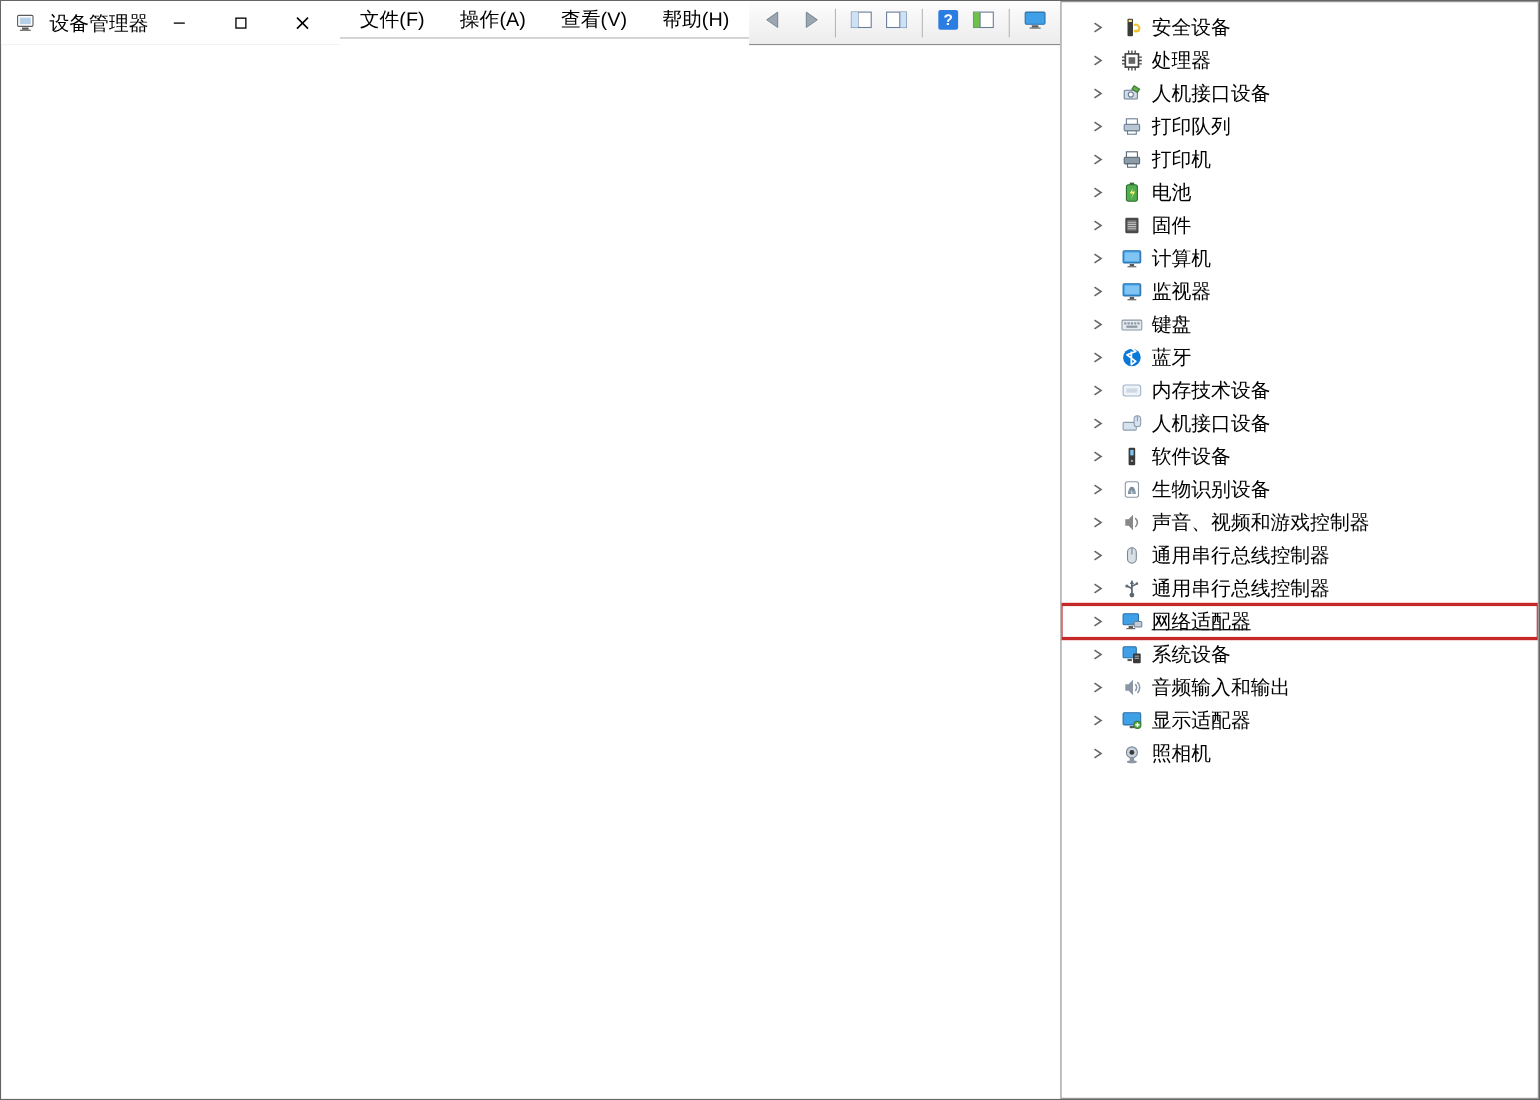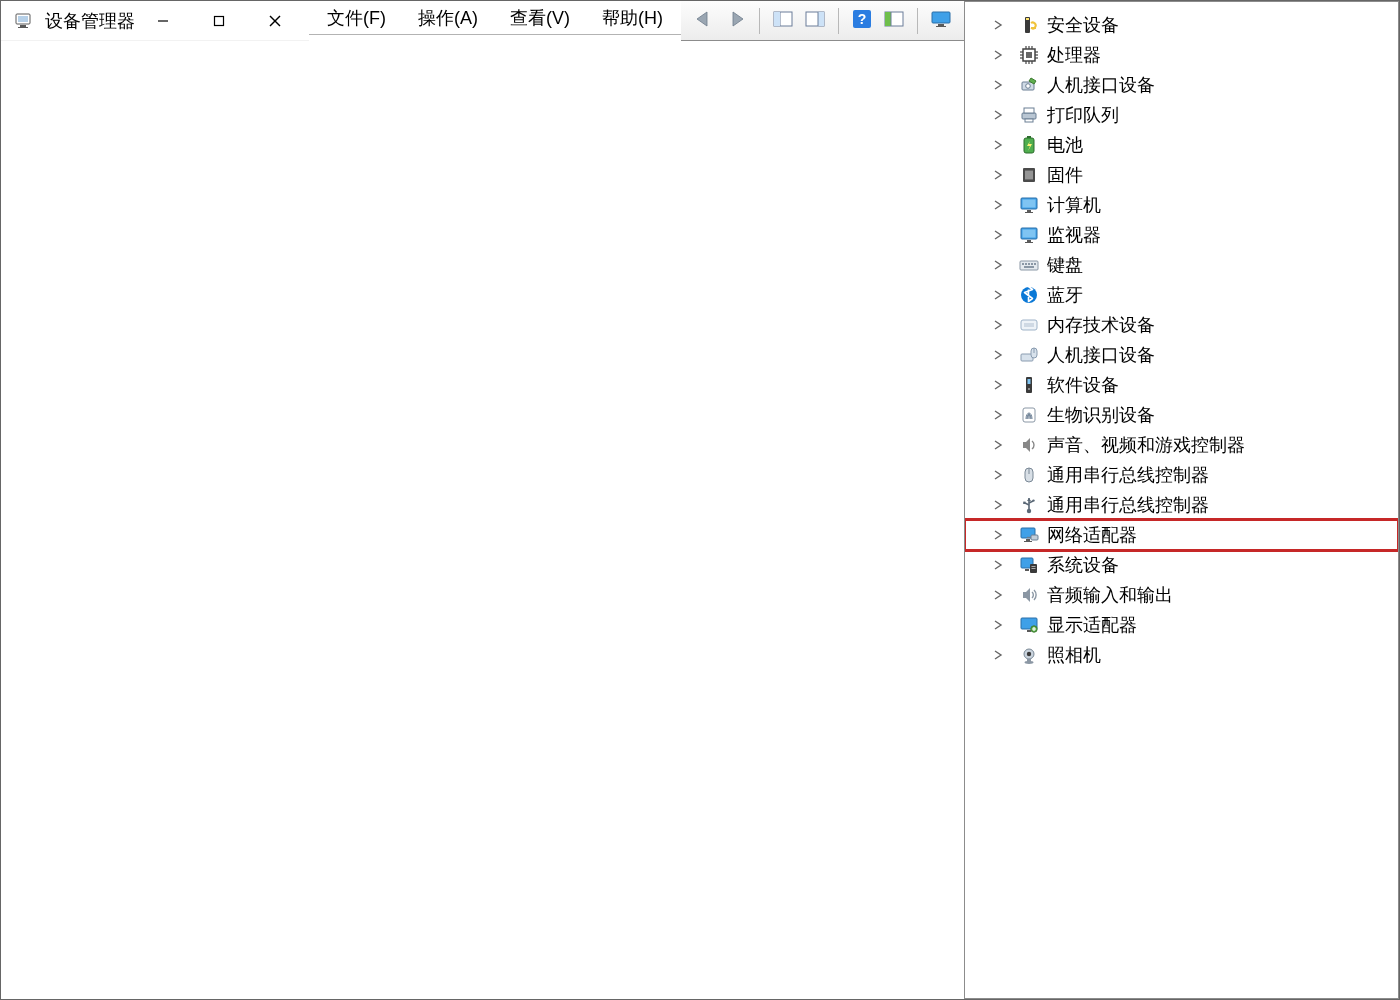--- a/index.html
+++ b/index.html
@@ -87,20 +87,21 @@
     }
     .tree-row .node-icon {
       width: 20px; height: 20px;
       display: inline-flex; align-items:center; justify-content:center;
     }
     .tree-row .node-label { font-size: 18px; }
     
     .highlight {
       outline: 3px solid #c62828;
       outline-offset: -1px;
+      text-decoration: underline;
     }
     svg { overflow: visible; }
   </style>
 </head>
 <body>
 
 <div class="window">
 
   <div class="titlebar">
     <span class="app-icon">
@@ -248,20 +249,33 @@
             <svg width="10" height="10" viewBox="0 0 10 10">
               <path d="M2 1 L8 5 L2 9" fill="none" stroke="#666" stroke-width="1.4"></path>
             </svg>
           </span>
           <span class="node-icon">
             <svg width="20" height="20">
               <use href="#i-printqueue"></use>
             </svg>
           </span>
           <span class="node-label">打印队列</span>
+        </div>
+        <div class="tree-row">
+          <span class="expander">
+            <svg width="10" height="10" viewBox="0 0 10 10">
+              <path d="M2 1 L8 5 L2 9" fill="none" stroke="#666" stroke-width="1.4"></path>
+            </svg>
+          </span>
+          <span class="node-icon">
+            <svg width="20" height="20">
+              <use href="#i-printer"></use>
+            </svg>
+          </span>
+          <span class="node-label">打印机</span>
         </div>
         <div class="tree-row">
           <span class="expander">
             <svg width="10" height="10" viewBox="0 0 10 10">
               <path d="M2 1 L8 5 L2 9" fill="none" stroke="#666" stroke-width="1.4"></path>
             </svg>
           </span>
           <span class="node-icon">
             <svg width="20" height="20">
               <use href="#i-battery"></use>

